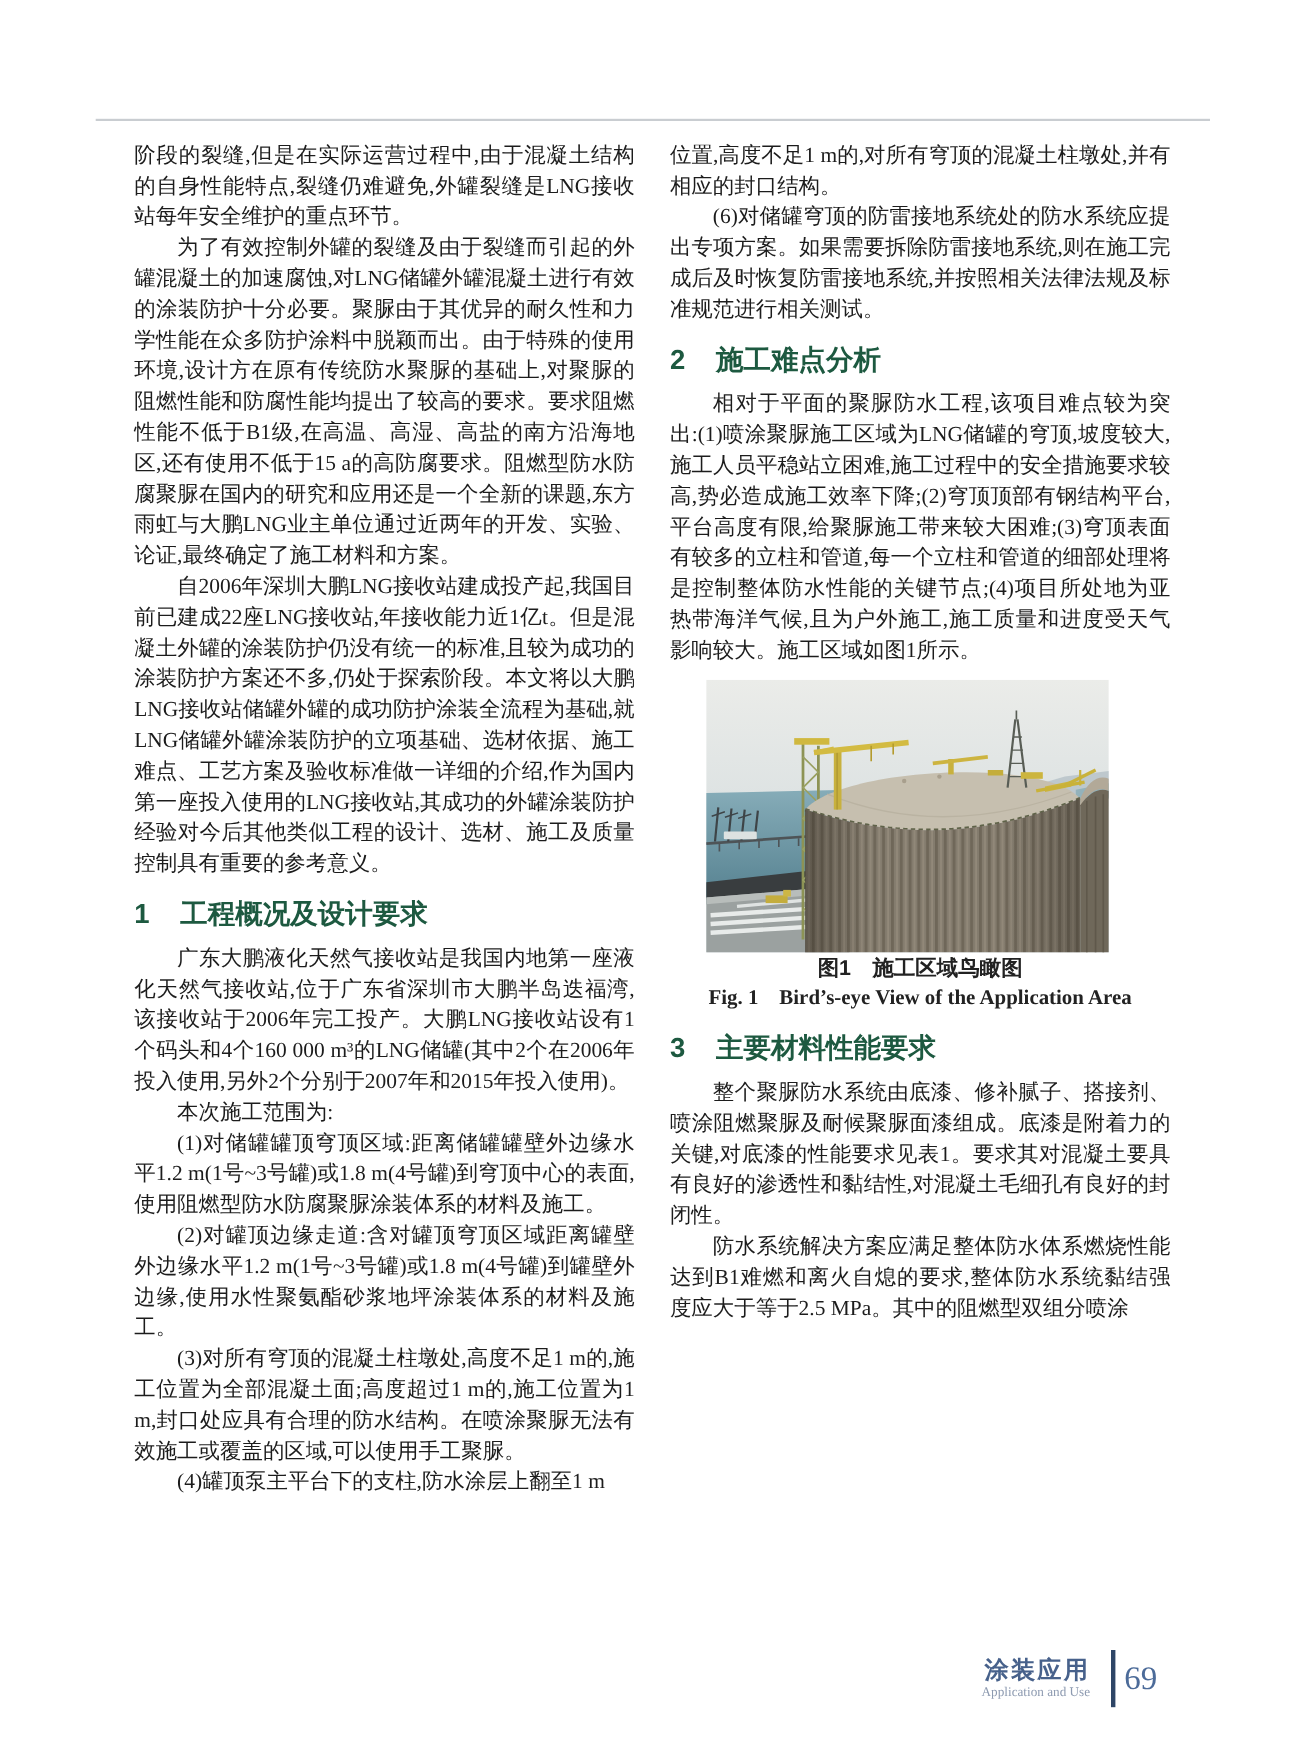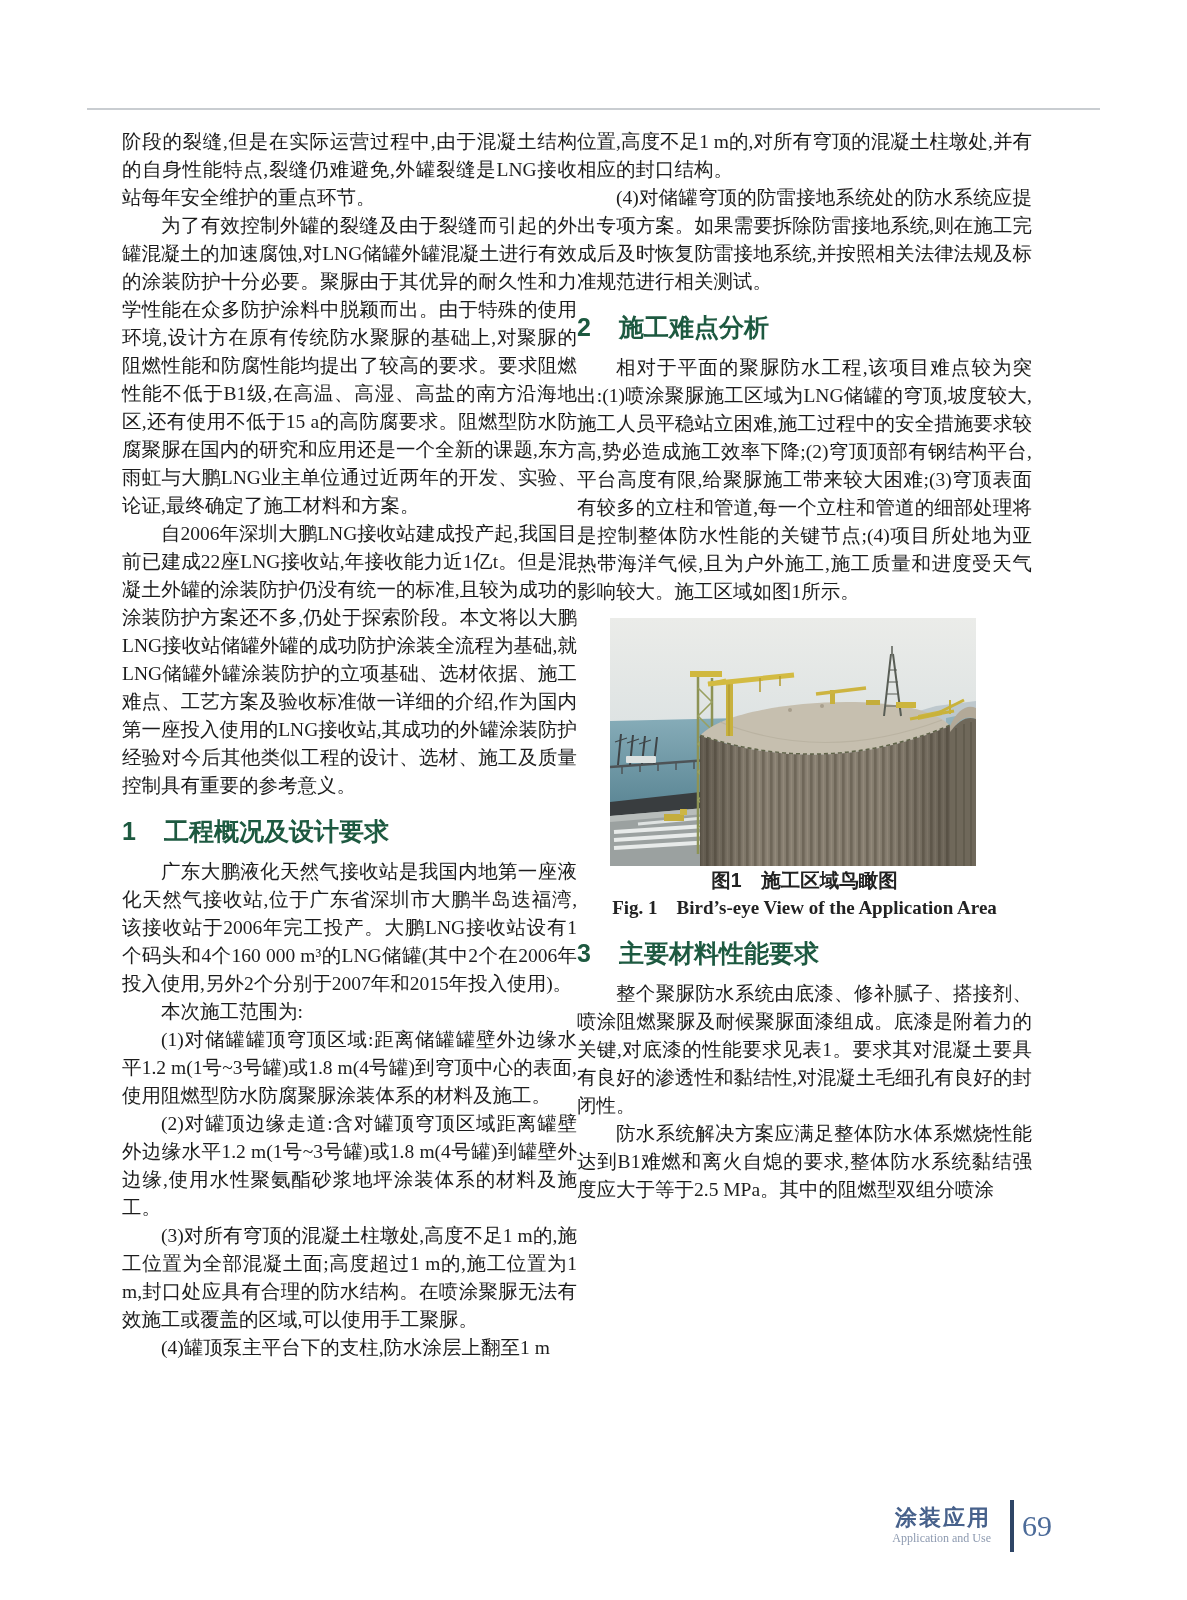--- a/index.html
+++ b/index.html
@@ -5,21 +5,21 @@
   html,body{margin:0;padding:0;background:#ffffff;}
   .page{
     position:relative;width:1187px;height:1600px;background:#ffffff;overflow:hidden;
     font-family:"Liberation Serif","DejaVu Serif",serif;color:#1c1c1c;
   }
   .running-head{
     position:absolute;top:74px;right:87px;font-size:17px;line-height:24px;
     color:#99a1a8;font-family:"Liberation Sans","DejaVu Sans",sans-serif;letter-spacing:.5px;
   }
   .head-rule{position:absolute;top:108px;left:87px;right:87px;height:2px;background:#c9cdd1;}
-  .columns{position:absolute;top:128px;left:122px;width:942px;display:flex;}
+  .columns{position:absolute;top:128px;left:122px;width:942px;display:flex;gap:32px;}
   .col{width:455px;font-size:19.5px;line-height:28px;text-align:justify;}
   .col p{margin:0;}
   .col p.indent{text-indent:2em;}
   .section-heading{
     display:flex;align-items:baseline;margin:14px 0 10px 0;
     color:#1d5940;font-family:"Liberation Sans","DejaVu Sans",sans-serif;
     font-size:25px;font-weight:bold;line-height:34px;
   }
   .section-heading .sec-num{margin-right:28px;}
   .figure-block{margin:12px 0 8px 0;}
@@ -64,21 +64,21 @@
       <p class="indent">广东大鹏液化天然气接收站是我国内地第一座液化天然气接收站,位于广东省深圳市大鹏半岛迭福湾,该接收站于2006年完工投产。大鹏LNG接收站设有1个码头和4个160 000 m³的LNG储罐(其中2个在2006年投入使用,另外2个分别于2007年和2015年投入使用)。</p>
       <p class="indent">本次施工范围为:</p>
       <p class="indent">(1)对储罐罐顶穹顶区域:距离储罐罐壁外边缘水平1.2 m(1号~3号罐)或1.8 m(4号罐)到穹顶中心的表面,使用阻燃型防水防腐聚脲涂装体系的材料及施工。</p>
       <p class="indent">(2)对罐顶边缘走道:含对罐顶穹顶区域距离罐壁外边缘水平1.2 m(1号~3号罐)或1.8 m(4号罐)到罐壁外边缘,使用水性聚氨酯砂浆地坪涂装体系的材料及施工。</p>
       <p class="indent">(3)对所有穹顶的混凝土柱墩处,高度不足1 m的,施工位置为全部混凝土面;高度超过1 m的,施工位置为1 m,封口处应具有合理的防水结构。在喷涂聚脲无法有效施工或覆盖的区域,可以使用手工聚脲。</p>
       <p class="indent">(4)罐顶泵主平台下的支柱,防水涂层上翻至1 m</p>
     </div>
 
     <div class="col">
       <p>位置,高度不足1 m的,对所有穹顶的混凝土柱墩处,并有相应的封口结构。</p>
-      <p class="indent">(4)对储罐穹顶的防雷接地系统处的防水系统应提出专项方案。如果需要拆除防雷接地系统,则在施工完成后及时恢复防雷接地系统,并按照相关法律法规及标准规范进行相关测试。</p>
+      <p class="indent">(6)对储罐穹顶的防雷接地系统处的防水系统应提出专项方案。如果需要拆除防雷接地系统,则在施工完成后及时恢复防雷接地系统,并按照相关法律法规及标准规范进行相关测试。</p>
 
       <div class="section-heading">
         <span class="sec-num">2</span>
         <span>施工难点分析</span>
       </div>
 
       <p class="indent">相对于平面的聚脲防水工程,该项目难点较为突出:(1)喷涂聚脲施工区域为LNG储罐的穹顶,坡度较大,施工人员平稳站立困难,施工过程中的安全措施要求较高,势必造成施工效率下降;(2)穹顶顶部有钢结构平台,平台高度有限,给聚脲施工带来较大困难;(3)穹顶表面有较多的立柱和管道,每一个立柱和管道的细部处理将是控制整体防水性能的关键节点;(4)项目所处地为亚热带海洋气候,且为户外施工,施工质量和进度受天气影响较大。施工区域如图1所示。</p>
 
       <div class="figure-block">
 

